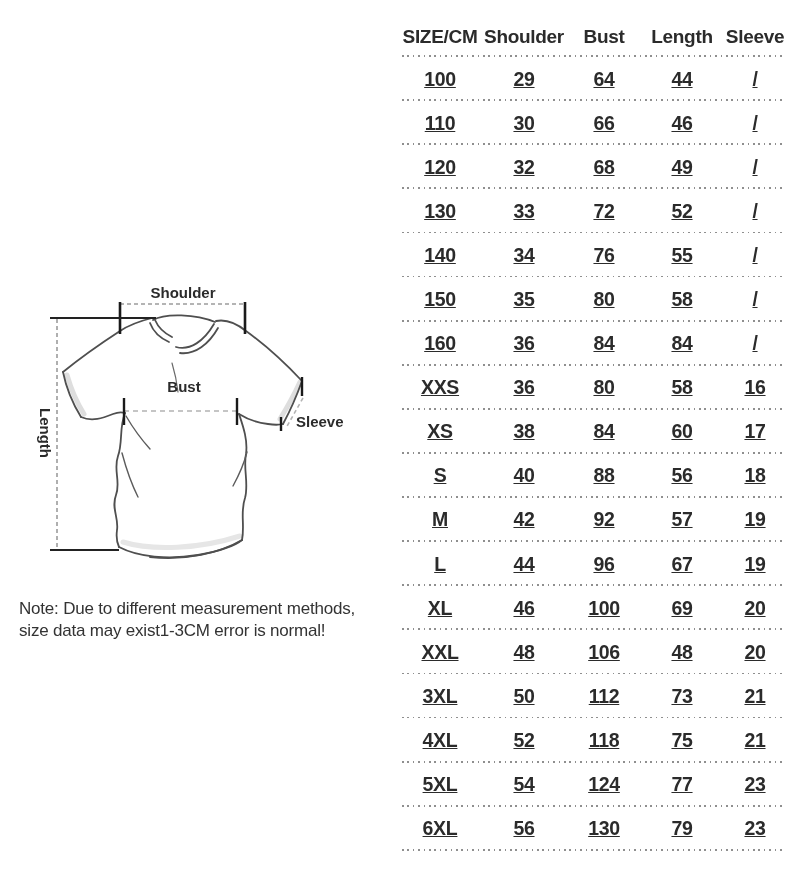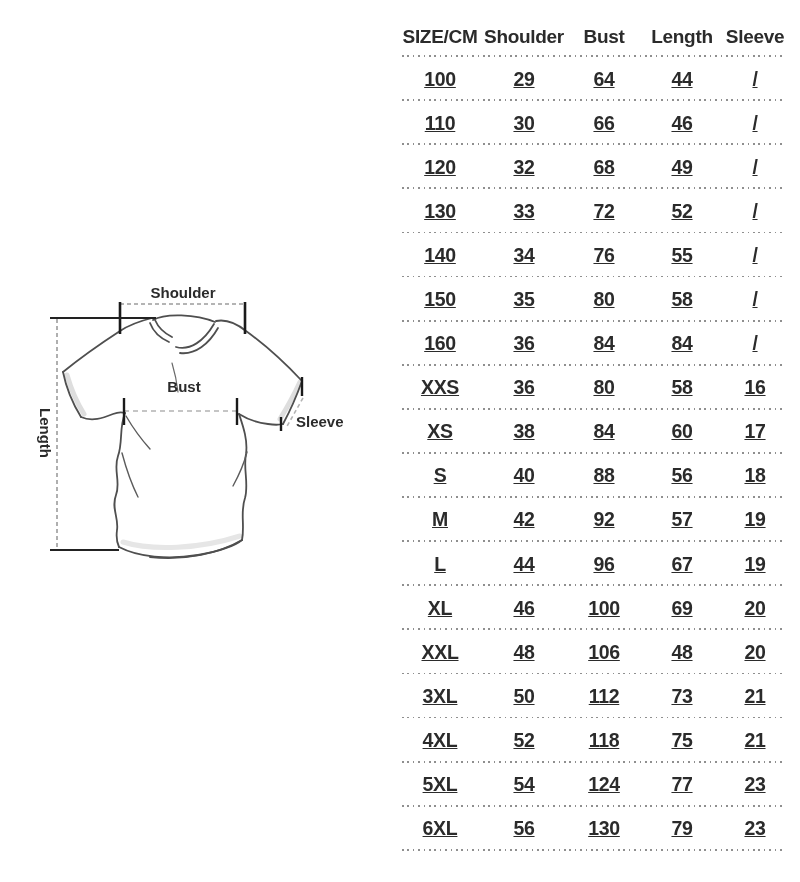--- a/index.html
+++ b/index.html
@@ -109,20 +109,24 @@
     </g>
 
     <g>
       <line x1="302" y1="107" x2="302" y2="126" stroke="#1a1a1a" stroke-width="2.4"></line>
       <line x1="281" y1="147" x2="281" y2="161" stroke="#1a1a1a" stroke-width="2.4"></line>
       <line x1="303" y1="128" x2="286" y2="158" stroke="#b3b3b3" stroke-width="1.6" stroke-dasharray="4 3"></line>
       <text class="svg-label" x="296" y="157" text-anchor="start">Sleeve</text>
     </g>
   </svg>
 
+  <div class="note">
+    <div>Note: Due to different measurement methods,</div>
+    <div>size data may exist1-3CM error is normal!</div>
+  </div>
 
   <div class="size-table">
     <div class="thead">
       <div class="cell c0">SIZE/CM</div>
       <div class="cell c1">Shoulder</div>
       <div class="cell c2">Bust</div>
       <div class="cell c3">Length</div>
       <div class="cell c4">Sleeve</div>
     </div>
     <div>

